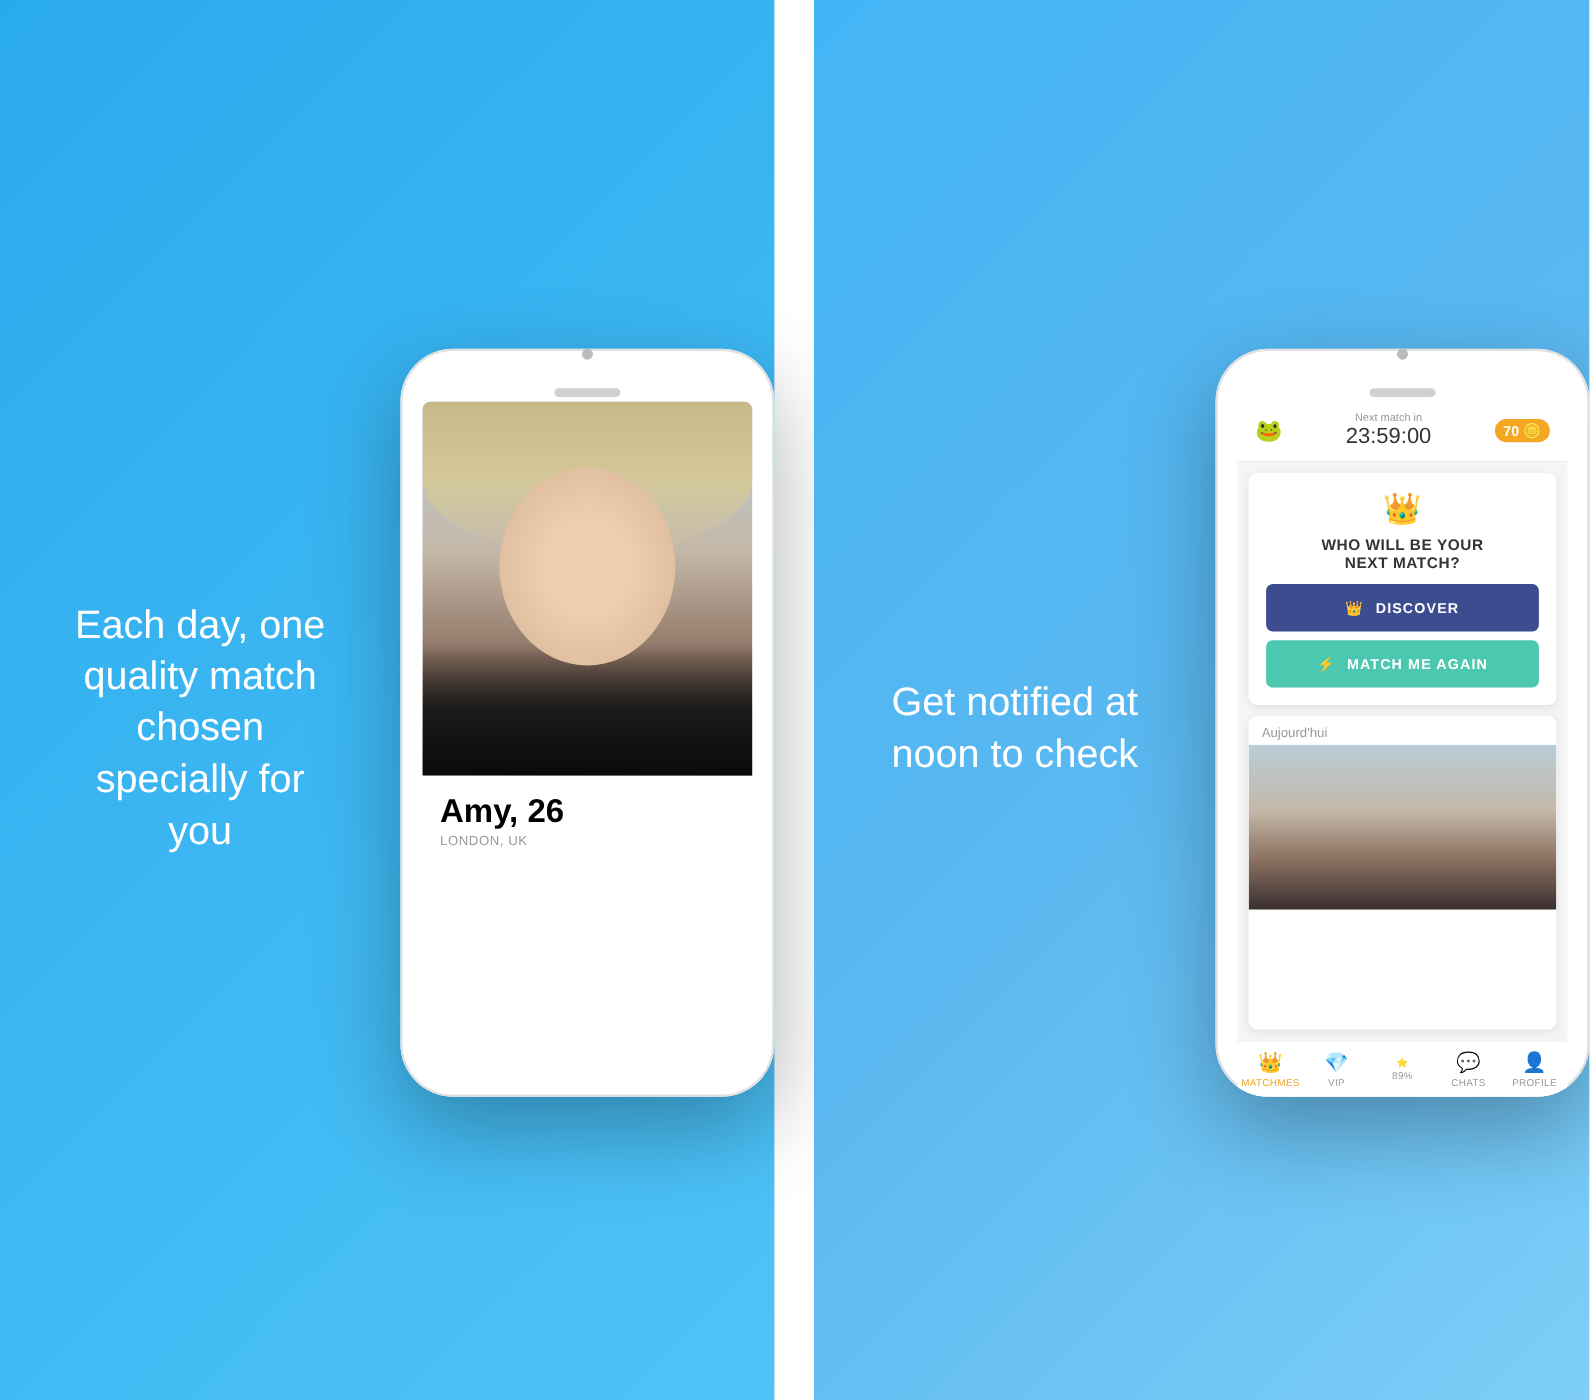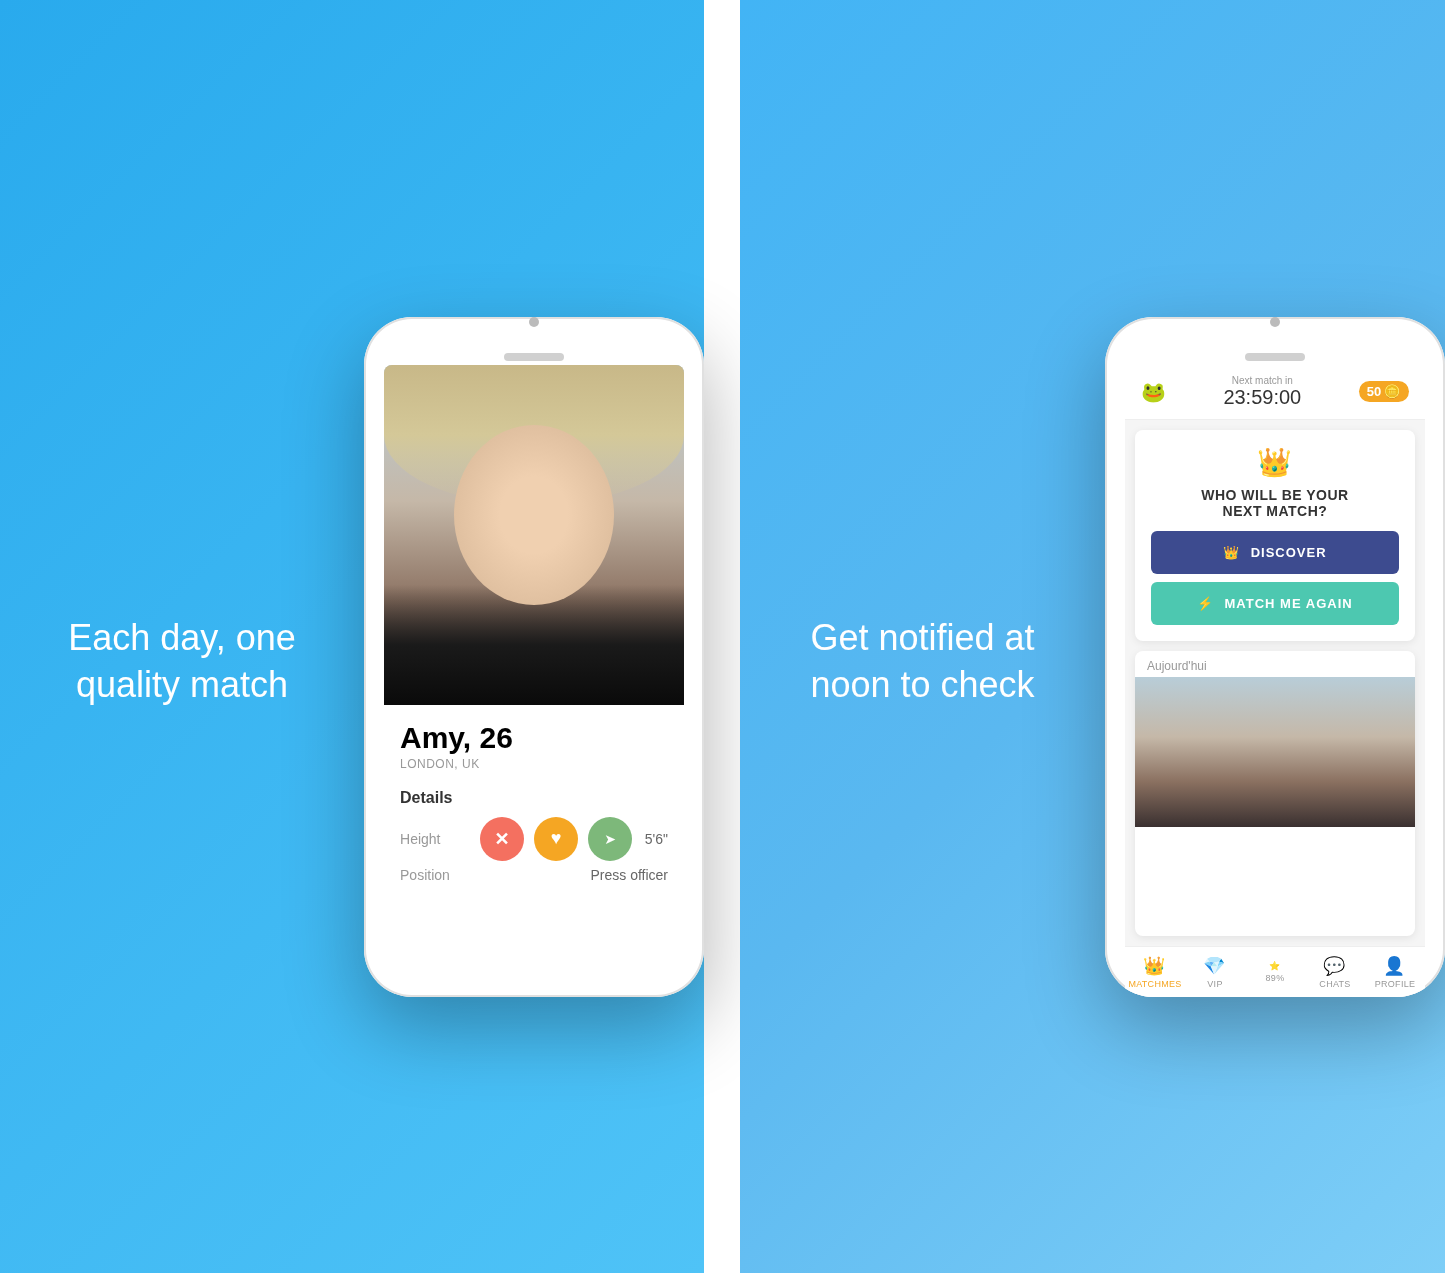--- a/index.html
+++ b/index.html
@@ -423,63 +423,40 @@
       background: #ddd;
       border-radius: 0 3px 3px 0;
     }
   </style>
 </head>
 <body>
 
 <div class="left-panel">
   <h2 class="panel-title">
     <span>Each day, one quality match</span><br>
+    <span>chosen specially for you</span>
   </h2>
 
   <div class="phone">
     <div class="phone-outer">
       <div class="phone-camera"></div>
       <div class="phone-speaker"></div>
       <div class="phone-screen-left">
 
         <div class="profile-photo">
           <div class="face-sim">
             <div class="jacket-area"></div>
           </div>
         </div>
 
         <div class="profile-info">
           <div class="profile-name">Amy, 26</div>
           <div class="profile-location">LONDON, UK</div>
         </div>
 
-        <div class="profile-details-section">
-          <div class="details-label">Details</div>
-
-          <div class="details-row">
-            <span class="detail-key">Height</span>
-            <div class="action-buttons">
-              <div class="btn-x">
-                <span>✕</span>
-              </div>
-              <div class="btn-heart">
-                <span>♥</span>
-              </div>
-              <div class="btn-send">
-                <span>➤</span>
-              </div>
-            </div>
-            <span class="detail-val">5'6"</span>
-          </div>
-
-          <div class="details-row">
-            <span class="detail-key">Position</span>
-            <span class="detail-val">Press officer</span>
-          </div>
-        </div>
       </div>
     </div>
   </div>
 </div>
 
 <div class="right-panel">
   <h2 class="panel-title">
     <span>Get notified at noon to check</span><br>
   </h2>
 
@@ -490,21 +467,21 @@
 
       <div class="phone-screen-right">
 
         <div class="app-header">
           <span class="app-logo">🐸</span>
           <div class="header-center">
             <div class="next-match-label">Next match in</div>
             <div class="next-match-time">23:59:00</div>
           </div>
           <div class="coin-badge">
-            <span>50</span>
+            <span>70</span>
             <span> 🪙</span>
           </div>
         </div>
 
         <div class="match-card">
           <span class="crown-icon">👑</span>
           <div class="who-text">
             <span>WHO WILL BE YOUR<br>NEXT MATCH?</span>
           </div>
           <button class="discover-btn">

